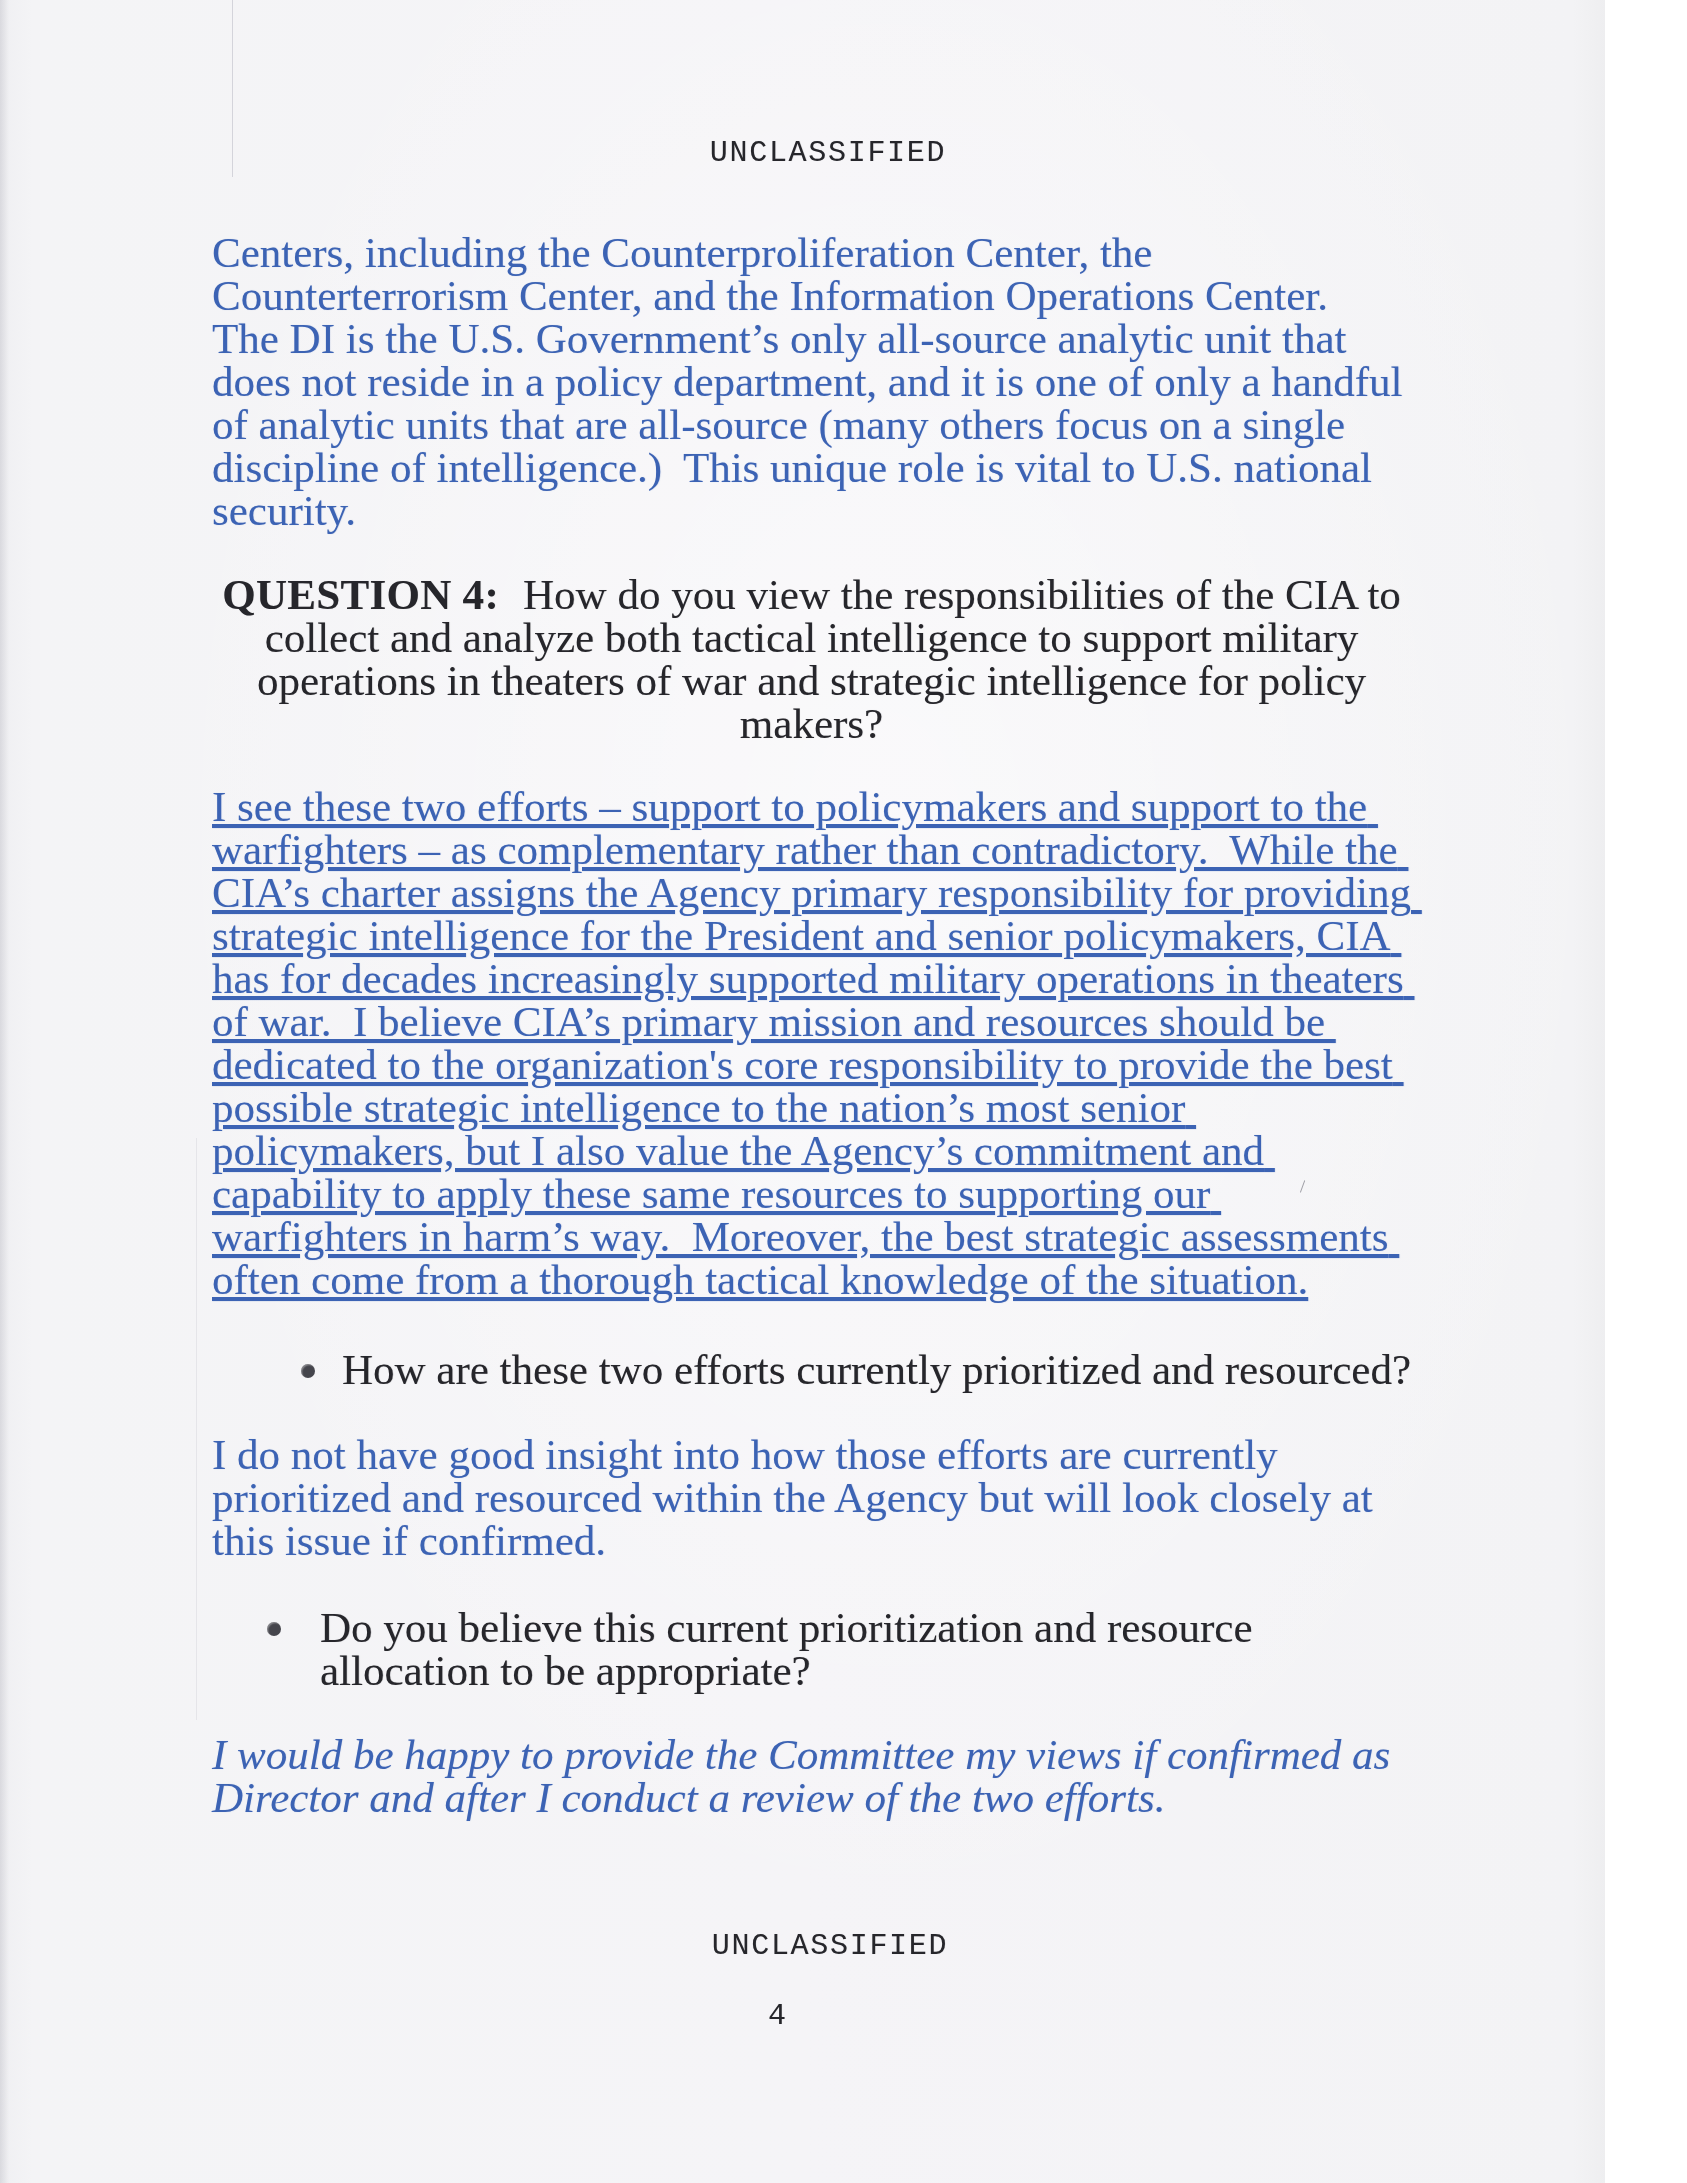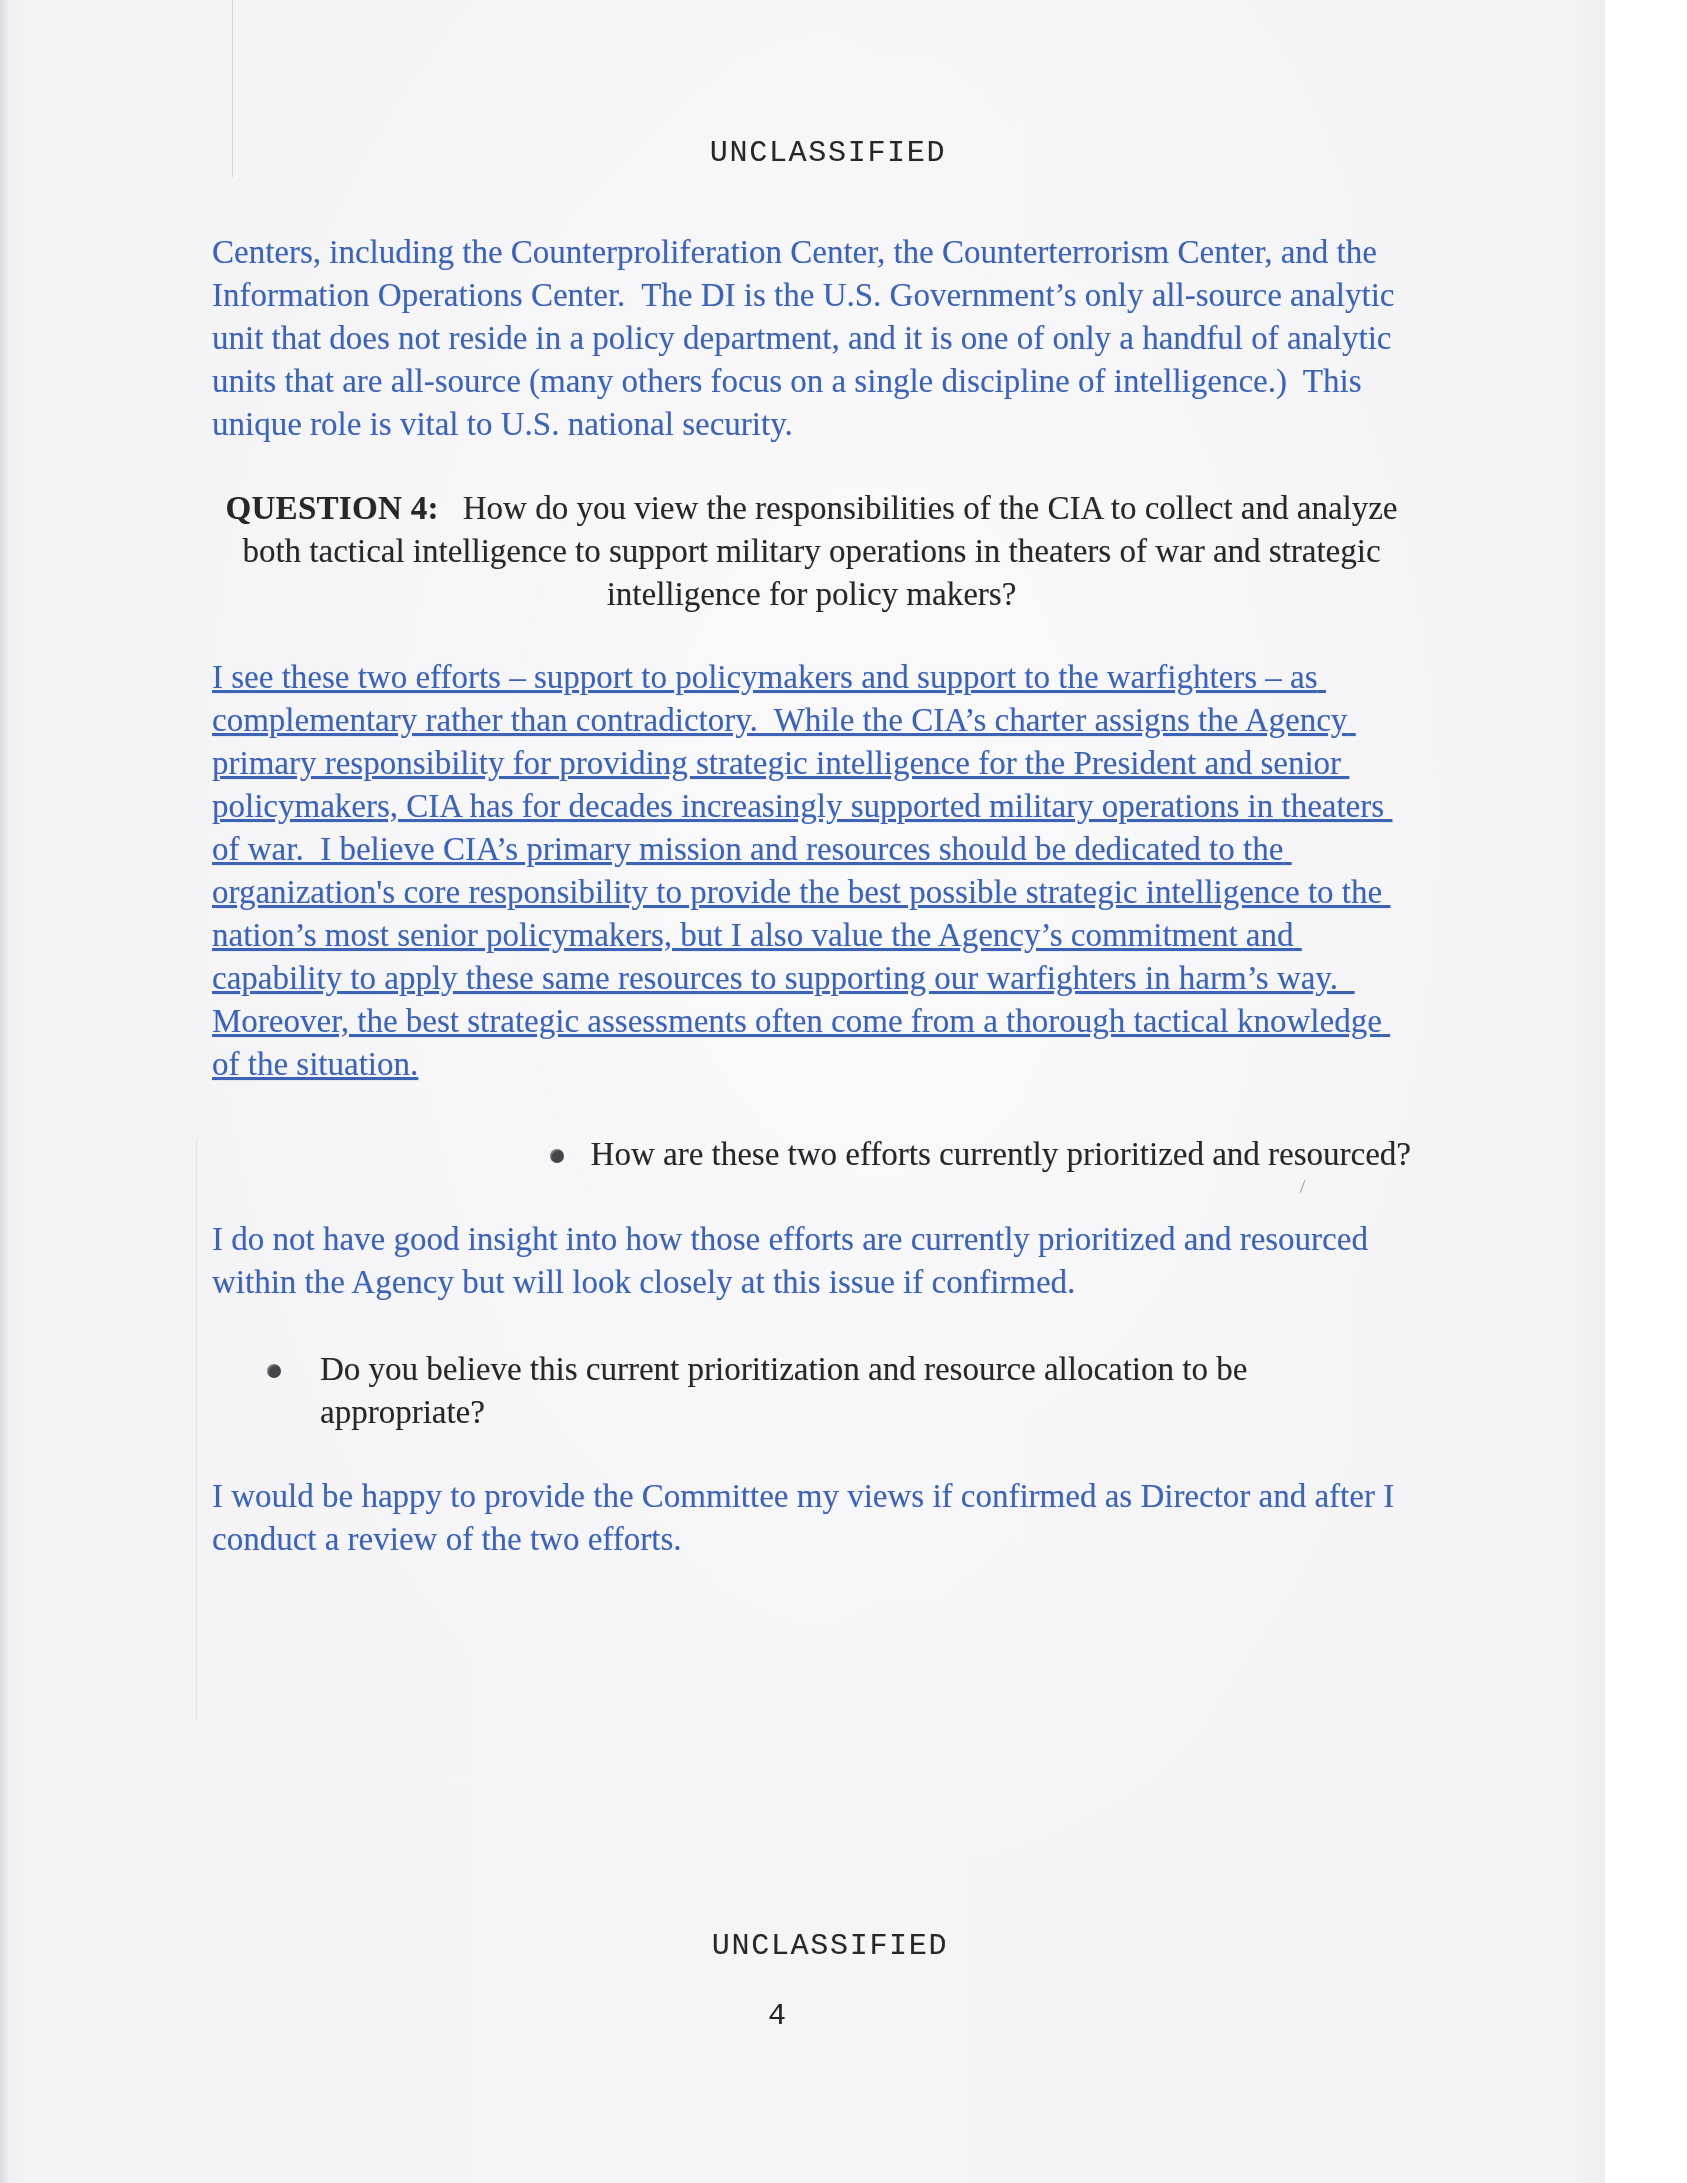--- a/index.html
+++ b/index.html
@@ -26,38 +26,38 @@
   }
   .classification-header { left: 828px; top: 136px; }
   .classification-footer { left: 830px; top: 1929px; }
   .page-number { left: 777px; top: 1999px; letter-spacing: 0; }
 
   .content {
     position: absolute;
     left: 212px;
     top: 231px;
     width: 1199px;
-    font-size: 33px;
+    font-size: 43px;
     line-height: 43px;
     color: var(--typed-text, #26262b);
   }
   .content p { margin: 0; white-space: pre-wrap; }
   .question { text-shadow: 0.4px 0.4px 0.7px rgba(10,10,15,0.25); text-align: center; }
   .qlabel { font-weight: 700; margin-right: 24px; letter-spacing: 0.3px; }
   .blue {
     color: var(--answer-text-blue, #3c63b4);
     margin-left: 45px;
     text-shadow: 0.3px 0.3px 1px rgba(60,99,180,0.30);
   }
   .q4 { margin-top: 41px !important; }
   .a-main { margin-top: 40px !important; text-decoration: underline; }
   .b1 { margin-top: 47px; }
   .a1 { margin-top: 42px !important; }
   .b2 { margin-top: 44px; gap: 12px; }
-  .a2 { margin-top: 41px !important; }
+  .a2 { margin-top: 41px !important; font-style: italic; }
   .q5 { margin-top: 38px !important; }
 
   .bullet { display: flex; align-items: flex-start; text-shadow: 0.4px 0.4px 0.7px rgba(10,10,15,0.25); justify-content: flex-end; }
   .dot {
     flex: 0 0 auto;
     width: 14px; height: 14px;
     border-radius: 50%;
     background: var(--bullet-dot, #45454c);
     box-shadow: inset 1.3px 1.3px 1.3px rgba(255,255,255,0.35);
     margin: 16px 0 0 55px;

